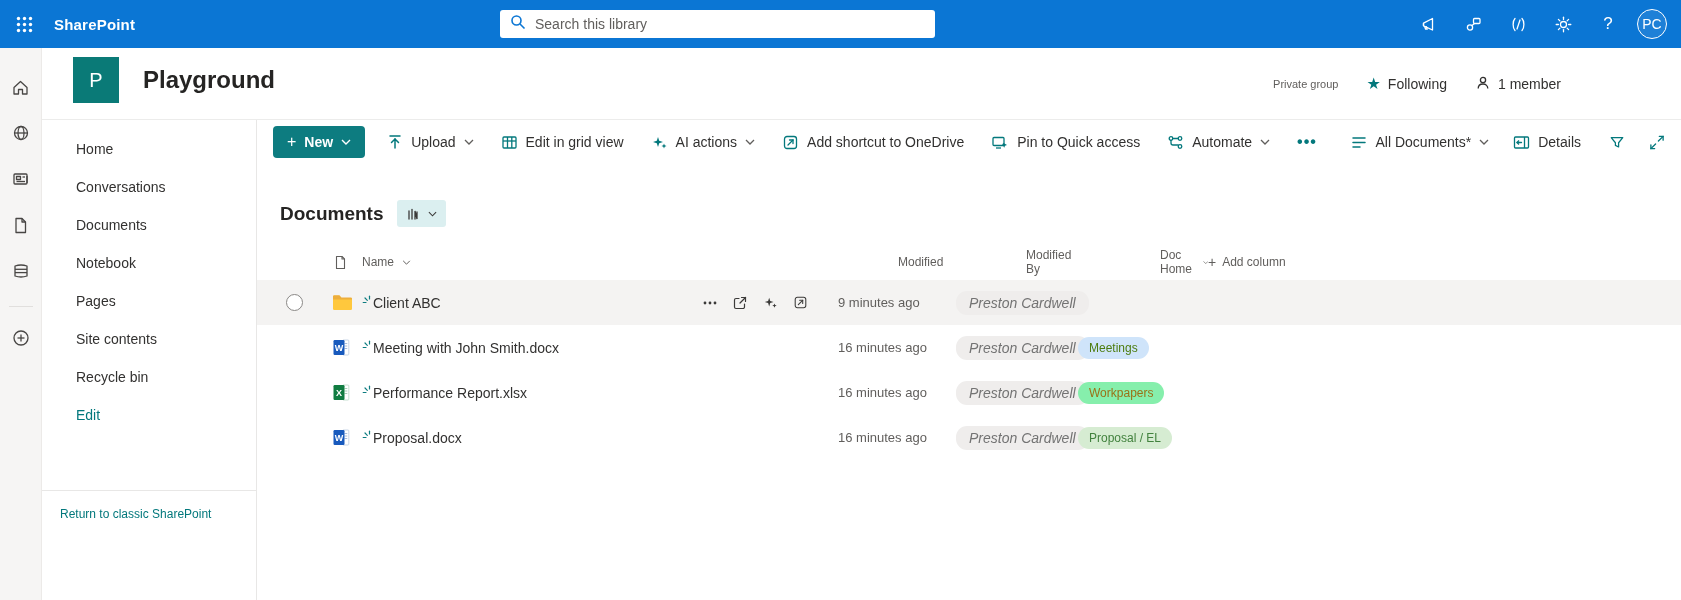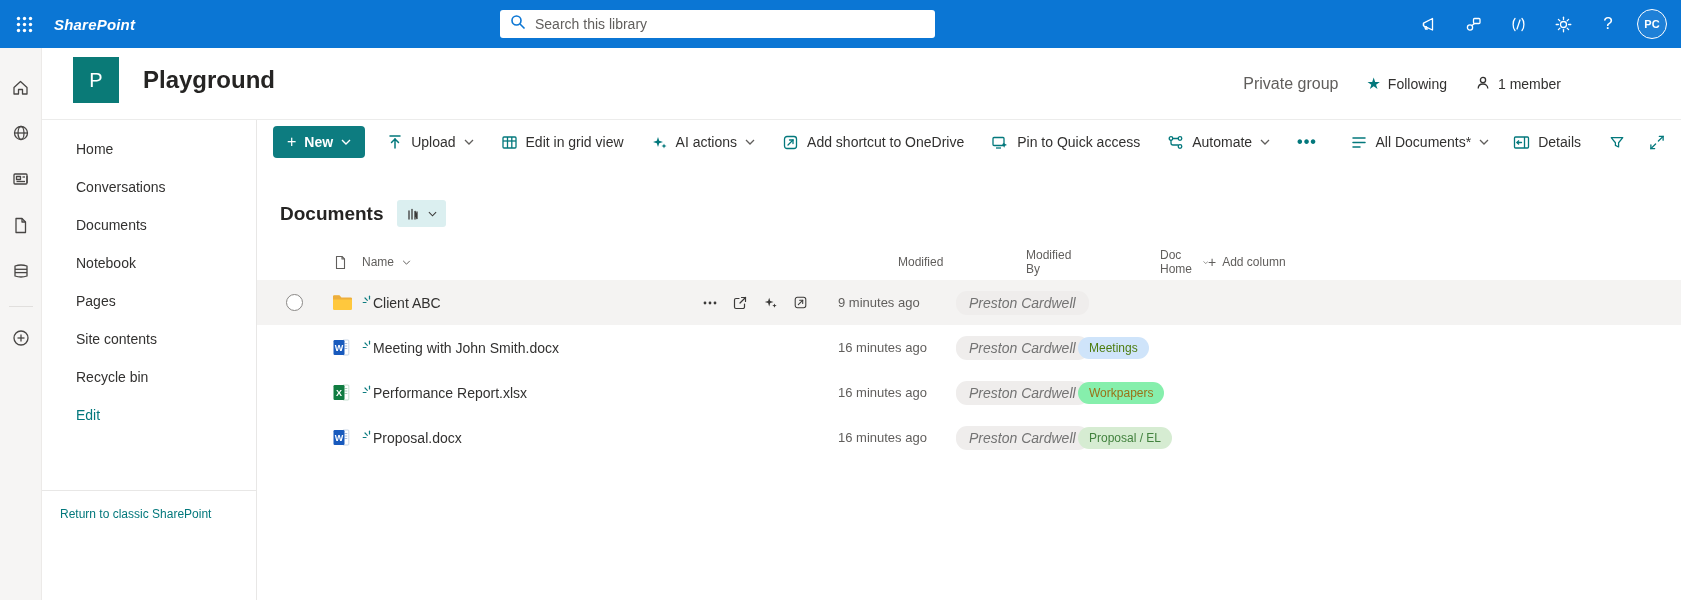--- a/index.html
+++ b/index.html
@@ -3,48 +3,48 @@
 <meta charset="utf-8">
 <style>
   * { margin:0; padding:0; box-sizing:border-box; }
   html,body { width:1681px; height:600px; overflow:hidden; background:#fff;
     font-family:"Liberation Sans", sans-serif; color:#323130; }
 
   
   .suitebar { position:absolute; left:0; top:0; width:1681px; height:48px; background:#0B76D4;
     display:flex; align-items:center; }
   .waffle { width:48px; height:48px; display:flex; align-items:center; justify-content:center; cursor:pointer; }
-  .suite-name { color:#fff; font-size:15px; font-weight:700; margin-left:6px; letter-spacing:.2px;font-style:italic; }
+  .suite-name { color:#fff; font-size:15px; font-weight:700; margin-left:6px; letter-spacing:.2px; }
   .searchbox { position:absolute; left:500px; top:10px; width:435px; height:28px; background:#fff;
     border-radius:3px; display:flex; align-items:center; padding:11px 10px; gap:9px; }
   .searchbox input { border:none; outline:none; font-size:14px; width:100%; color:#323130;
     font-family:"Liberation Sans", sans-serif; background:transparent; }
   .searchbox input::placeholder { color:#605e5c; }
   .suite-icons { position:absolute; right:14px; top:0; height:48px; display:flex; align-items:center; gap:13px; }
   .suite-icon { width:32px; height:32px; display:flex; align-items:center; justify-content:center;
     color:#fff; cursor:pointer; }
   .avatar { width:30px; height:30px; border-radius:50%; border:1.5px solid #fff; color:#fff;
-    font-size:11px; font-weight:700; display:flex; align-items:center; justify-content:center;
+    font-size:14px; font-weight:400; display:flex; align-items:center; justify-content:center;
     background:rgba(255,255,255,.08); cursor:pointer;text-align:center; }
 
   
   .rail { position:absolute; left:0; top:48px; width:42px; height:552px; background:#f6f5f4;
     border-right:1px solid #eceae8; display:flex; flex-direction:column; align-items:center; padding-top:22px; }
   .rail-btn { width:34px; height:34px; display:flex; align-items:center; justify-content:center;
     margin-bottom:12px; color:#484644; cursor:pointer; }
   .rail-sep { width:24px; border-top:1px solid #e1dfdd; margin:6px 0 14px 0; }
 
   
   .site-header { position:absolute; left:42px; top:48px; width:1639px; height:72px; background:#fff;
     border-bottom:1px solid #ececeb; }
   .site-logo { position:absolute; left:31px; top:9px; width:46px; height:46px; background:#0A7A77;
     color:#fff; font-size:20px; display:flex; align-items:center; justify-content:center; cursor:pointer; }
   .site-title { position:absolute; left:101px; top:18px; font-size:24px; font-weight:700; color:#252423; }
   .site-meta { position:absolute; right:120px; top:0; height:72px; display:flex; align-items:center; gap:28px; }
-  .meta-plain { color:#605e5c; font-size:16px; }
+  .meta-plain { color:#605e5c; font-size:11px; }
   .meta-btn { display:flex; align-items:center; gap:7px; font-size:14px; color:#323130; cursor:pointer; }
   .star { color:#03787C; font-size:16px; line-height:1; }
 
   
   .sidenav { position:absolute; left:42px; top:120px; width:215px; height:480px; background:#fff;
     border-right:1px solid #e8e7e6; }
   .sidenav ul { list-style:none; padding-top:10px; }
   .sidenav li { padding:11px 0 11px 34px; font-size:14px; color:#323130; cursor:pointer; }
   .sidenav li.edit-link { color:#03787C; }
   .classic-wrap { position:absolute; left:0; bottom:78px; width:215px; border-top:1px solid #e8e7e6;

